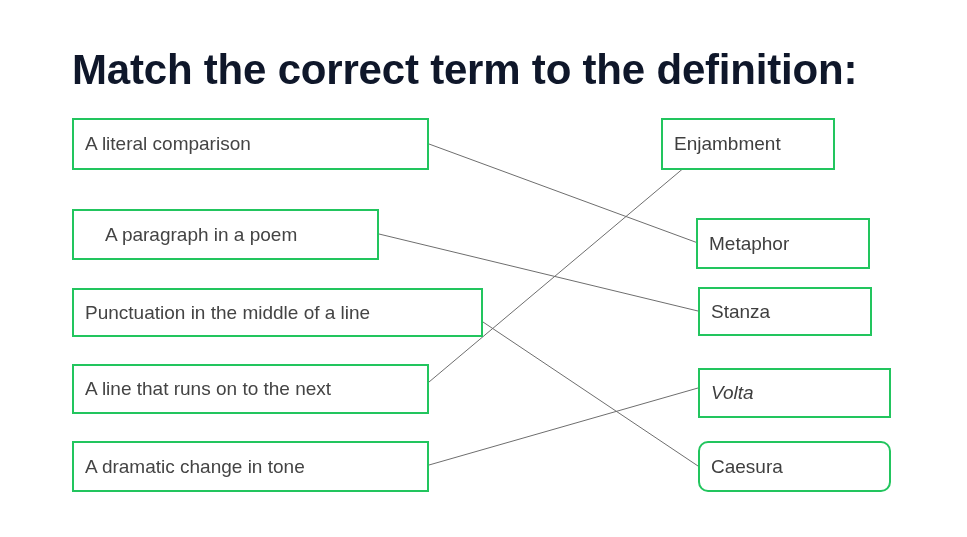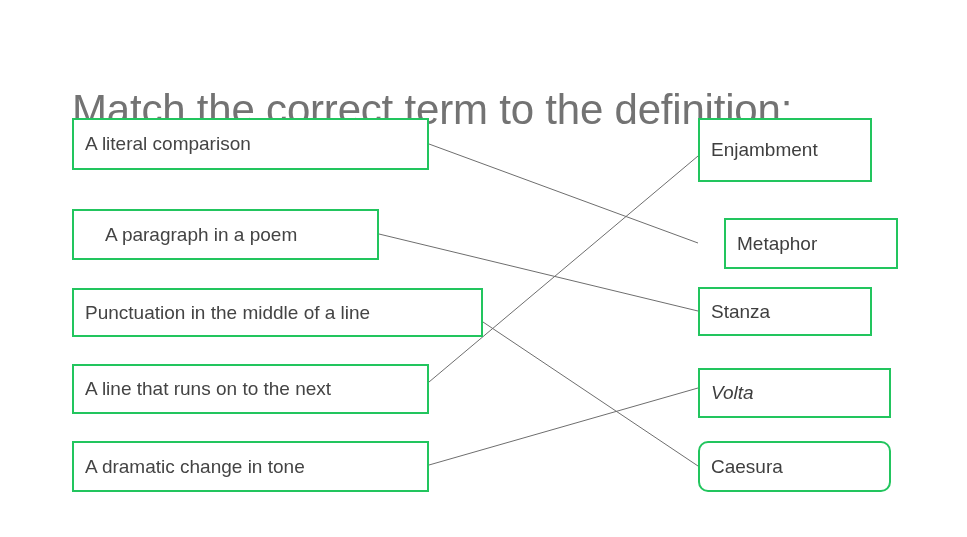--- a/index.html
+++ b/index.html
@@ -17,25 +17,24 @@
     height: 537px;
     background: #ffffff;
     overflow: hidden;
   }
   #title {
     position: absolute;
     left: 72px;
     top: 44px;
     font-size: 42px;
     line-height: 52px;
-    color: #737373;
-    font-weight: normal;
+    color: #0f172a;
+    font-weight: bold;
     white-space: nowrap;
     letter-spacing: -0.2px;
-    margin-top: 40px;
   }
   #connectors {
     position: absolute;
     left: 0;
     top: 0;
     width: 967px;
     height: 537px;
     pointer-events: none;
   }
   .card {
@@ -81,24 +80,24 @@
         <span>Punctuation in the middle of a line</span>
       </div>
       <div class="card definition" style="left: 72px; top: 364px; width: 357px; height: 50px;">
         <span>A line that runs on to the next</span>
       </div>
       <div class="card definition" style="left: 72px; top: 441px; width: 357px; height: 51px;">
         <span>A dramatic change in tone</span>
       </div>
     </div>
   <div id="term-column">
-      <div class="card term" style="left: 698px; top: 118px; width: 174px; height: 64px; text-align: right;">
+      <div class="card term" style="left: 661px; top: 118px; width: 174px; height: 52px; text-align: right;">
         <span>Enjambment</span>
       </div>
-      <div class="card term" style="left: 724px; top: 218px; width: 174px; height: 51px;">
+      <div class="card term" style="left: 696px; top: 218px; width: 174px; height: 51px;">
         <span>Metaphor</span>
       </div>
       <div class="card term" style="left: 698px; top: 287px; width: 174px; height: 49px;">
         <span>Stanza</span>
       </div>
       <div class="card term" style="left: 698px; top: 368px; width: 193px; height: 50px; font-style: italic;">
         <span>Volta</span>
       </div>
       <div class="card term" style="left: 698px; top: 441px; width: 193px; height: 51px; border-radius: 10px;">
         <span>Caesura</span>

